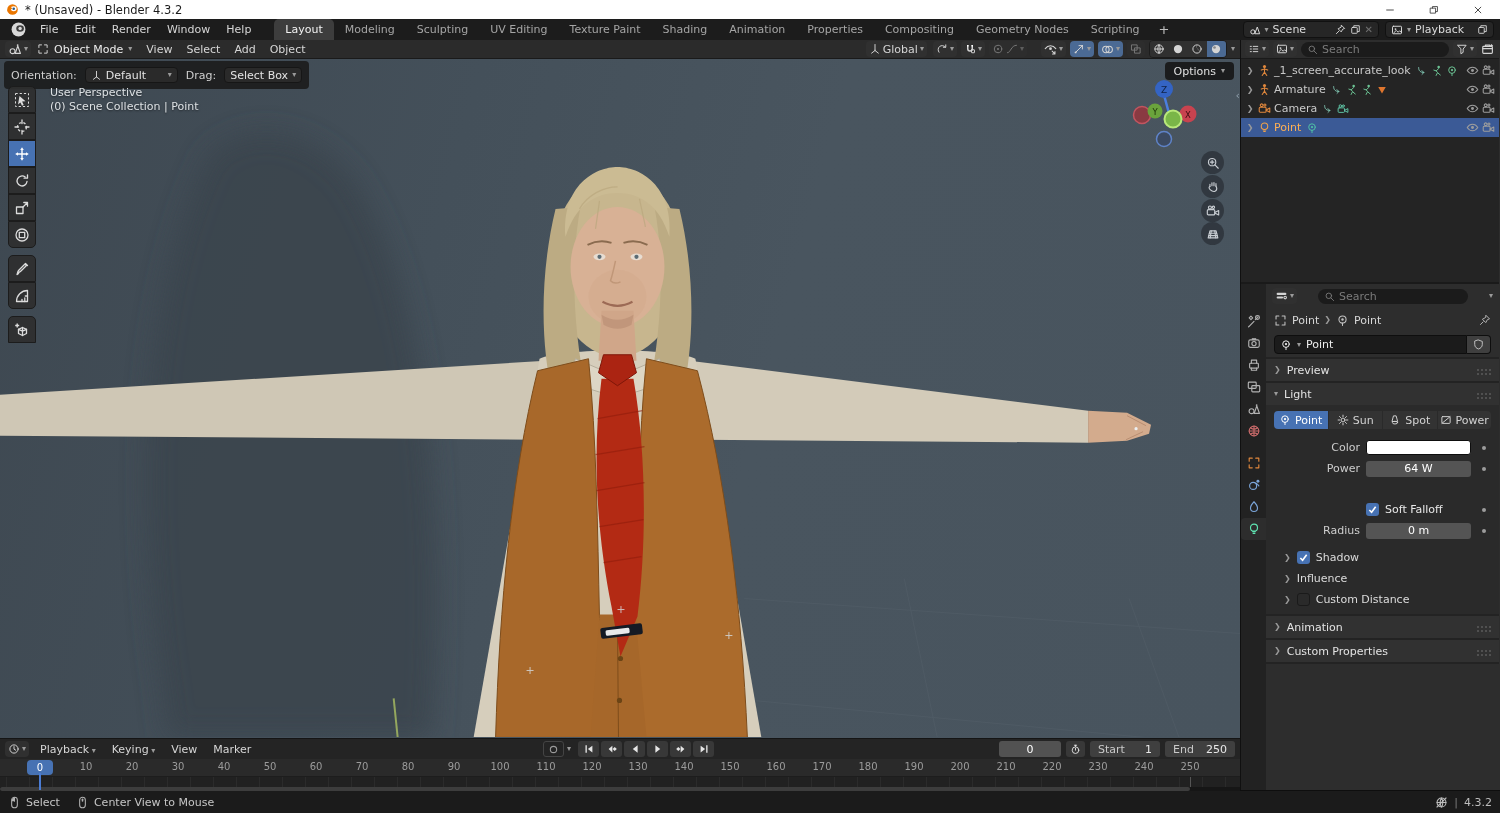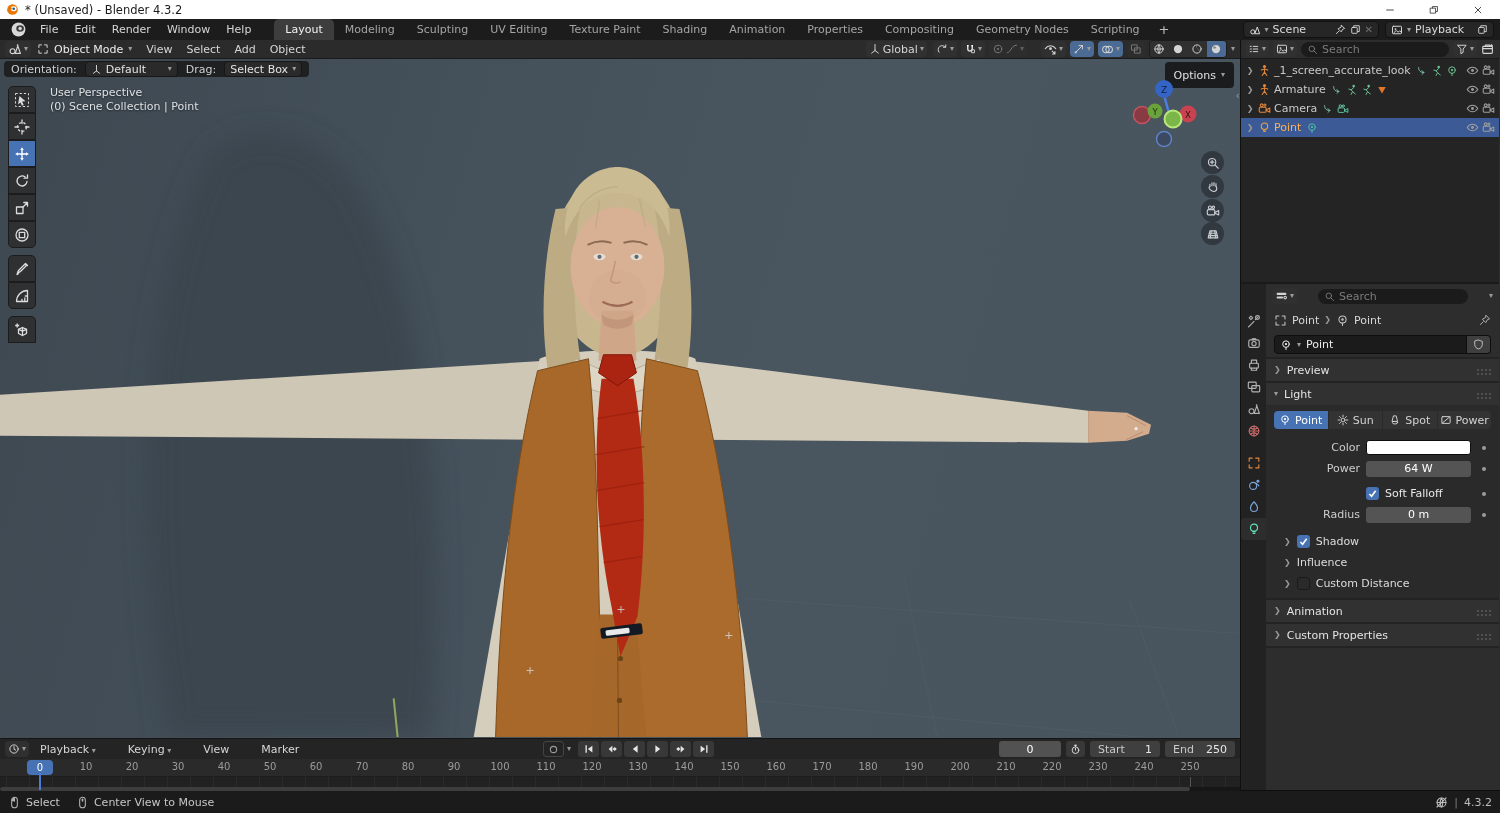--- a/index.html
+++ b/index.html
@@ -33,24 +33,24 @@
   .vph .menu{padding:1px 6px}
   .hgrp{display:flex;align-items:center;gap:2px;background:#303030;border-radius:4px;padding:1px 3px;height:16px}
   .hgrp.on{background:#4b6a94}
   .hgrp.dim{opacity:.45}
   .shadebtn{width:19px;height:16px;display:flex;align-items:center;justify-content:center;background:#303030}
   .shadebtn.on{background:#4b6a94}
   .sep6{width:6px}
   
   .viewport{position:relative;flex:1;background:linear-gradient(105deg,#3e4851 0%,#44505a 34%,#49555f 60%,#48545e 100%);overflow:hidden}
   .vpsvg{position:absolute;inset:0}
-  .tsrow{position:absolute;top:2px;left:4px;display:flex;align-items:center;gap:8px;background:rgba(26,26,26,.88);border-radius:4px;padding:2px 7px;height:16px}
+  .tsrow{position:absolute;top:2px;left:4px;display:flex;align-items:center;gap:8px;background:rgba(26,26,26,.88);border-radius:4px;padding:2px 7px;height:28px}
   .tslabel{color:#cfcfcf}
   .tswidget{background:#2a2a2a;border:1px solid #161616;border-radius:4px;height:16px;display:flex;align-items:center;gap:4px;padding:0 5px;color:#e2e2e2}
-  .optbtn{position:absolute;top:3px;right:6px;background:rgba(24,24,24,.92);border-radius:4px;height:26px;display:flex;align-items:center;gap:5px;padding:0 9px;color:#e0e0e0}
+  .optbtn{position:absolute;top:3px;right:6px;background:rgba(24,24,24,.92);border-radius:4px;height:18px;display:flex;align-items:center;gap:5px;padding:0 9px;color:#e0e0e0}
   .vptext{position:absolute;left:50px;top:27px;color:#dde1e4;text-shadow:0 1px 2px rgba(0,0,0,.5);line-height:14px}
   .toolcol{position:absolute;left:8px;top:27px;width:28px;display:flex;flex-direction:column}
   .tool{width:28px;height:27px;background:#2e2e2ee8;border:1px solid #1c1c1c;display:flex;align-items:center;justify-content:center;color:#dcdcdc}
   .tool .ic{width:16px;height:16px}
   .tool.active{background:#4772b3;color:#fff}
   .tool.first{border-radius:5px 5px 0 0}
   .tool.last{border-radius:0 0 5px 5px}
   .tool.gap{margin-top:7px;border-radius:5px 5px 0 0}
   .navbtn{position:absolute;width:23px;height:23px;border-radius:50%;background:rgba(40,46,53,.72);display:flex;align-items:center;justify-content:center;color:#c9ced3}
   .navbtn .ic{width:14px;height:14px}
@@ -613,21 +613,21 @@
       <div class="tlh" style="position:relative">
         <div class="hgrp">
             <span class="ic" style="width:12px;height:12px">
               <svg viewBox="0 0 16 16">
                 <circle cx="8" cy="8" r="5.5" stroke="currentColor" fill="none" stroke-width="1.3" stroke-linecap="round" stroke-linejoin="round"></circle>
                 <path d="M8 4.8v3.4l2.3 1.4" stroke="currentColor" fill="none" stroke-width="1.3" stroke-linecap="round" stroke-linejoin="round"></path>
               </svg>
             </span>
             <span class="chev">▾</span>
           </div>
-        <div id="tlmenus" style="display:flex;gap:18px;align-items:center">
+        <div id="tlmenus" style="display:flex;gap:2px;align-items:center">
             <span class="menu">Playback<span class="chev"> ▾</span></span>
             <span class="menu">Keying<span class="chev"> ▾</span></span>
             <span class="menu">View</span>
             <span class="menu">Marker</span>
           </div>
         <div class="tl-center">
           <div class="tlbtn" style="background:transparent;border:1px solid #444">
               <span class="ic" style="width:11px;height:11px;color:#9a9a9a">
                 <svg viewBox="0 0 16 16">
                   <circle cx="8" cy="8" r="4.6" stroke="currentColor" fill="none" stroke-width="1.6"></circle>
@@ -1179,21 +1179,21 @@
             </div>
             <div class="prow">
               <span class="plabel">Power</span>
               <span class="pwidget">
                   <span class="field">64 W</span>
                 </span>
               <span class="dot">
                   <i></i>
                 </span>
             </div>
-            <div class="prow" style="margin-top:4px">
+            <div class="prow" style="margin-top:20px">
               <span class="plabel"></span>
               <span class="pwidget" style="gap:6px">
                 <span class="cb">
                     <svg viewBox="0 0 10 10">
                       <path d="M1.5 5.5l2.5 2.5 4.5-6" stroke="#fff" stroke-width="1.8" fill="none"></path>
                     </svg>
                   </span>
                 <span style="color:#e8e8e8">Soft Falloff</span>
               </span>
               <span class="dot">

